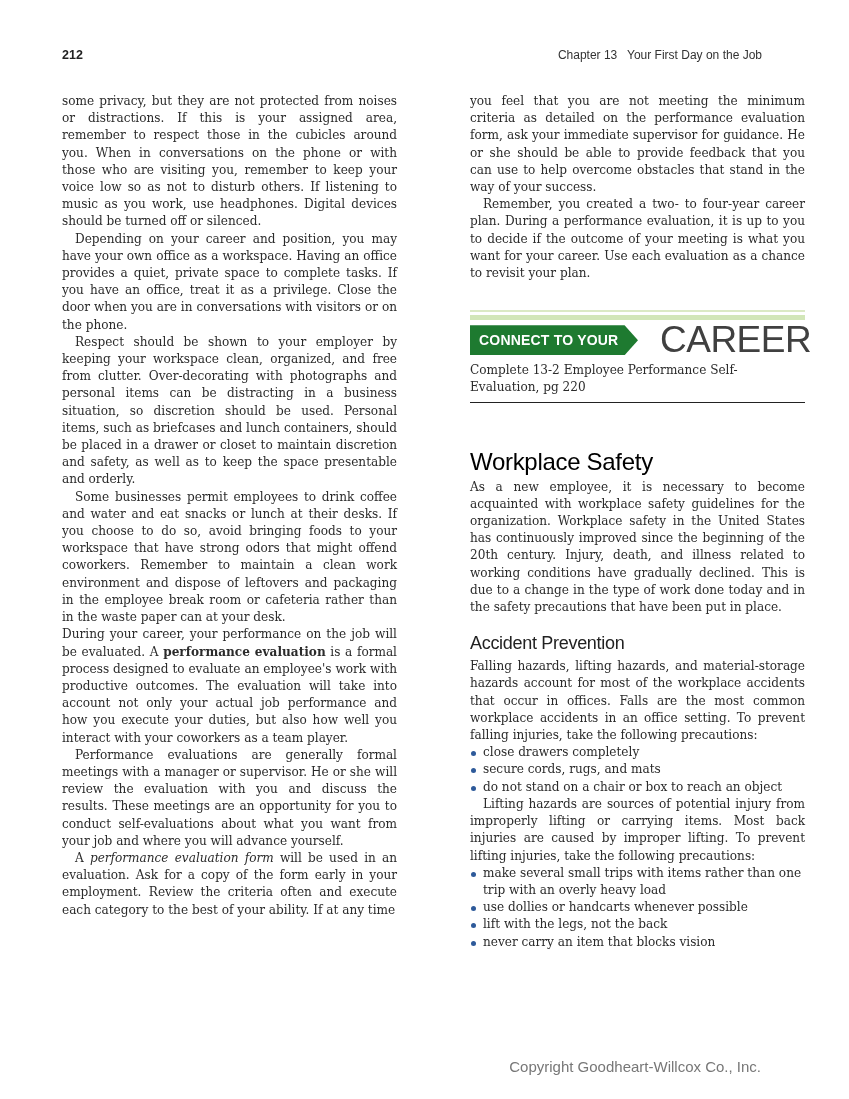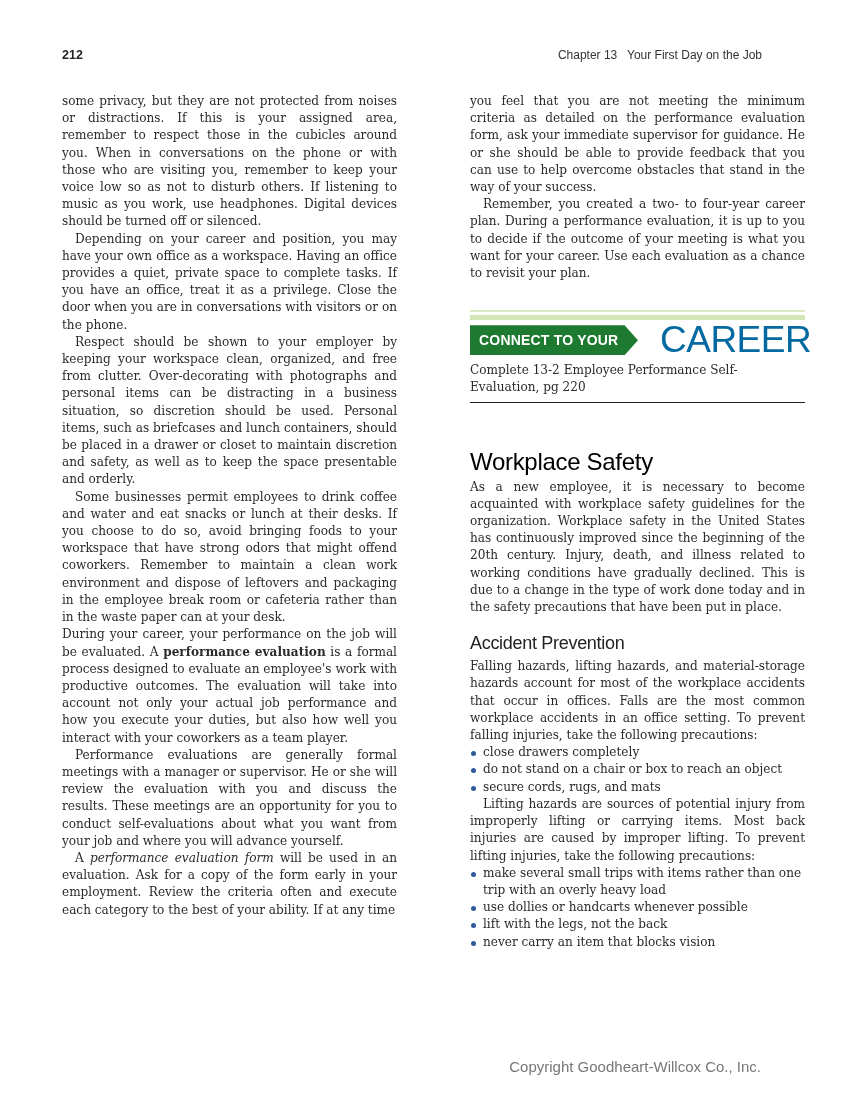--- a/index.html
+++ b/index.html
@@ -17,21 +17,21 @@
     .h2 { font-family: "Liberation Sans", sans-serif; font-size: 18px; color: #222; margin: 14px 0 2px 0; line-height: 26px; letter-spacing: -0.3px; }
     ul { list-style: none; margin: 0; padding: 0; }
     ul li { position: relative; padding-left: 13px; text-align: left; }
     ul li::before { content: ""; position: absolute; left: 1px; top: 7px; width: 5px; height: 5px; border-radius: 50%; background: #2e5a9a; }
     .connect { position: relative; margin-top: 28px; width: 335px; }
     .connect-rule1 { height: 2px; background: #dbe9c4; margin-bottom: 3px; }
     .connect-rule2 { height: 5px; background: #d2e6b8; }
     .connect-banner { position: relative; height: 36px; margin-top: 2px; }
     .connect-tag { position: absolute; left: 0; top: 3px; height: 30px; width: 168px; background: #1e7a30; clip-path: polygon(0 0, 92% 0, 100% 50%, 92% 100%, 0 100%); }
     .connect-tag span { position: absolute; left: 9px; top: 7px; font-family: "Liberation Sans", sans-serif; font-weight: bold; font-size: 14px; color: #ffffff; letter-spacing: 0.2px; }
-    .connect-career { position: absolute; left: 190px; top: -2px; font-family: "Liberation Sans", sans-serif; font-size: 37px; color: #0369a1; line-height: 40px; letter-spacing: -0.5px; }
+    .connect-career { position: absolute; left: 190px; top: -2px; font-family: "Liberation Sans", sans-serif; font-size: 37px; color: #404040; line-height: 40px; letter-spacing: -0.5px; }
     .connect-text { margin-top: 4px; text-align: left; }
     .connect-rule3 { height: 1px; background: #222; margin-top: 5px; }
     .copyright { position: absolute; right: 88px; top: 1058px; font-family: "Liberation Sans", sans-serif; font-size: 15px; color: #777; }
     b { font-weight: bold; }
     i { font-style: italic; }
   </style>
 </head>
 <body>
 
 <div class="page">
@@ -69,22 +69,22 @@
       <div class="connect-rule3"></div>
     </div>
 
     <div class="h1" style="margin-top: 44px;">Workplace Safety</div>
     <p>As a new employee, it is necessary to become acquainted with workplace safety guidelines for the organization. Workplace safety in the United States has continuously improved since the beginning of the 20th century. Injury, death, and illness related to working conditions have gradually declined. This is due to a change in the type of work done today and in the safety precautions that have been put in place.</p>
 
     <div class="h2">Accident Prevention</div>
     <p>Falling hazards, lifting hazards, and material-storage hazards account for most of the workplace accidents that occur in offices. Falls are the most common workplace accidents in an office setting. To prevent falling injuries, take the following precautions:</p>
     <ul>
       <li>close drawers completely</li>
+      <li>secure cords, rugs, and mats</li>
       <li>do not stand on a chair or box to reach an object</li>
-      <li>secure cords, rugs, and mats</li>
     </ul>
     <p class="indent">Lifting hazards are sources of potential injury from improperly lifting or carrying items. Most back injuries are caused by improper lifting. To prevent lifting injuries, take the following precautions:</p>
     <ul>
       <li>make several small trips with items rather than one trip with an overly heavy load</li>
       <li>use dollies or handcarts whenever possible</li>
       <li>lift with the legs, not the back</li>
       <li>never carry an item that blocks vision</li>
     </ul>
   </div>
 

